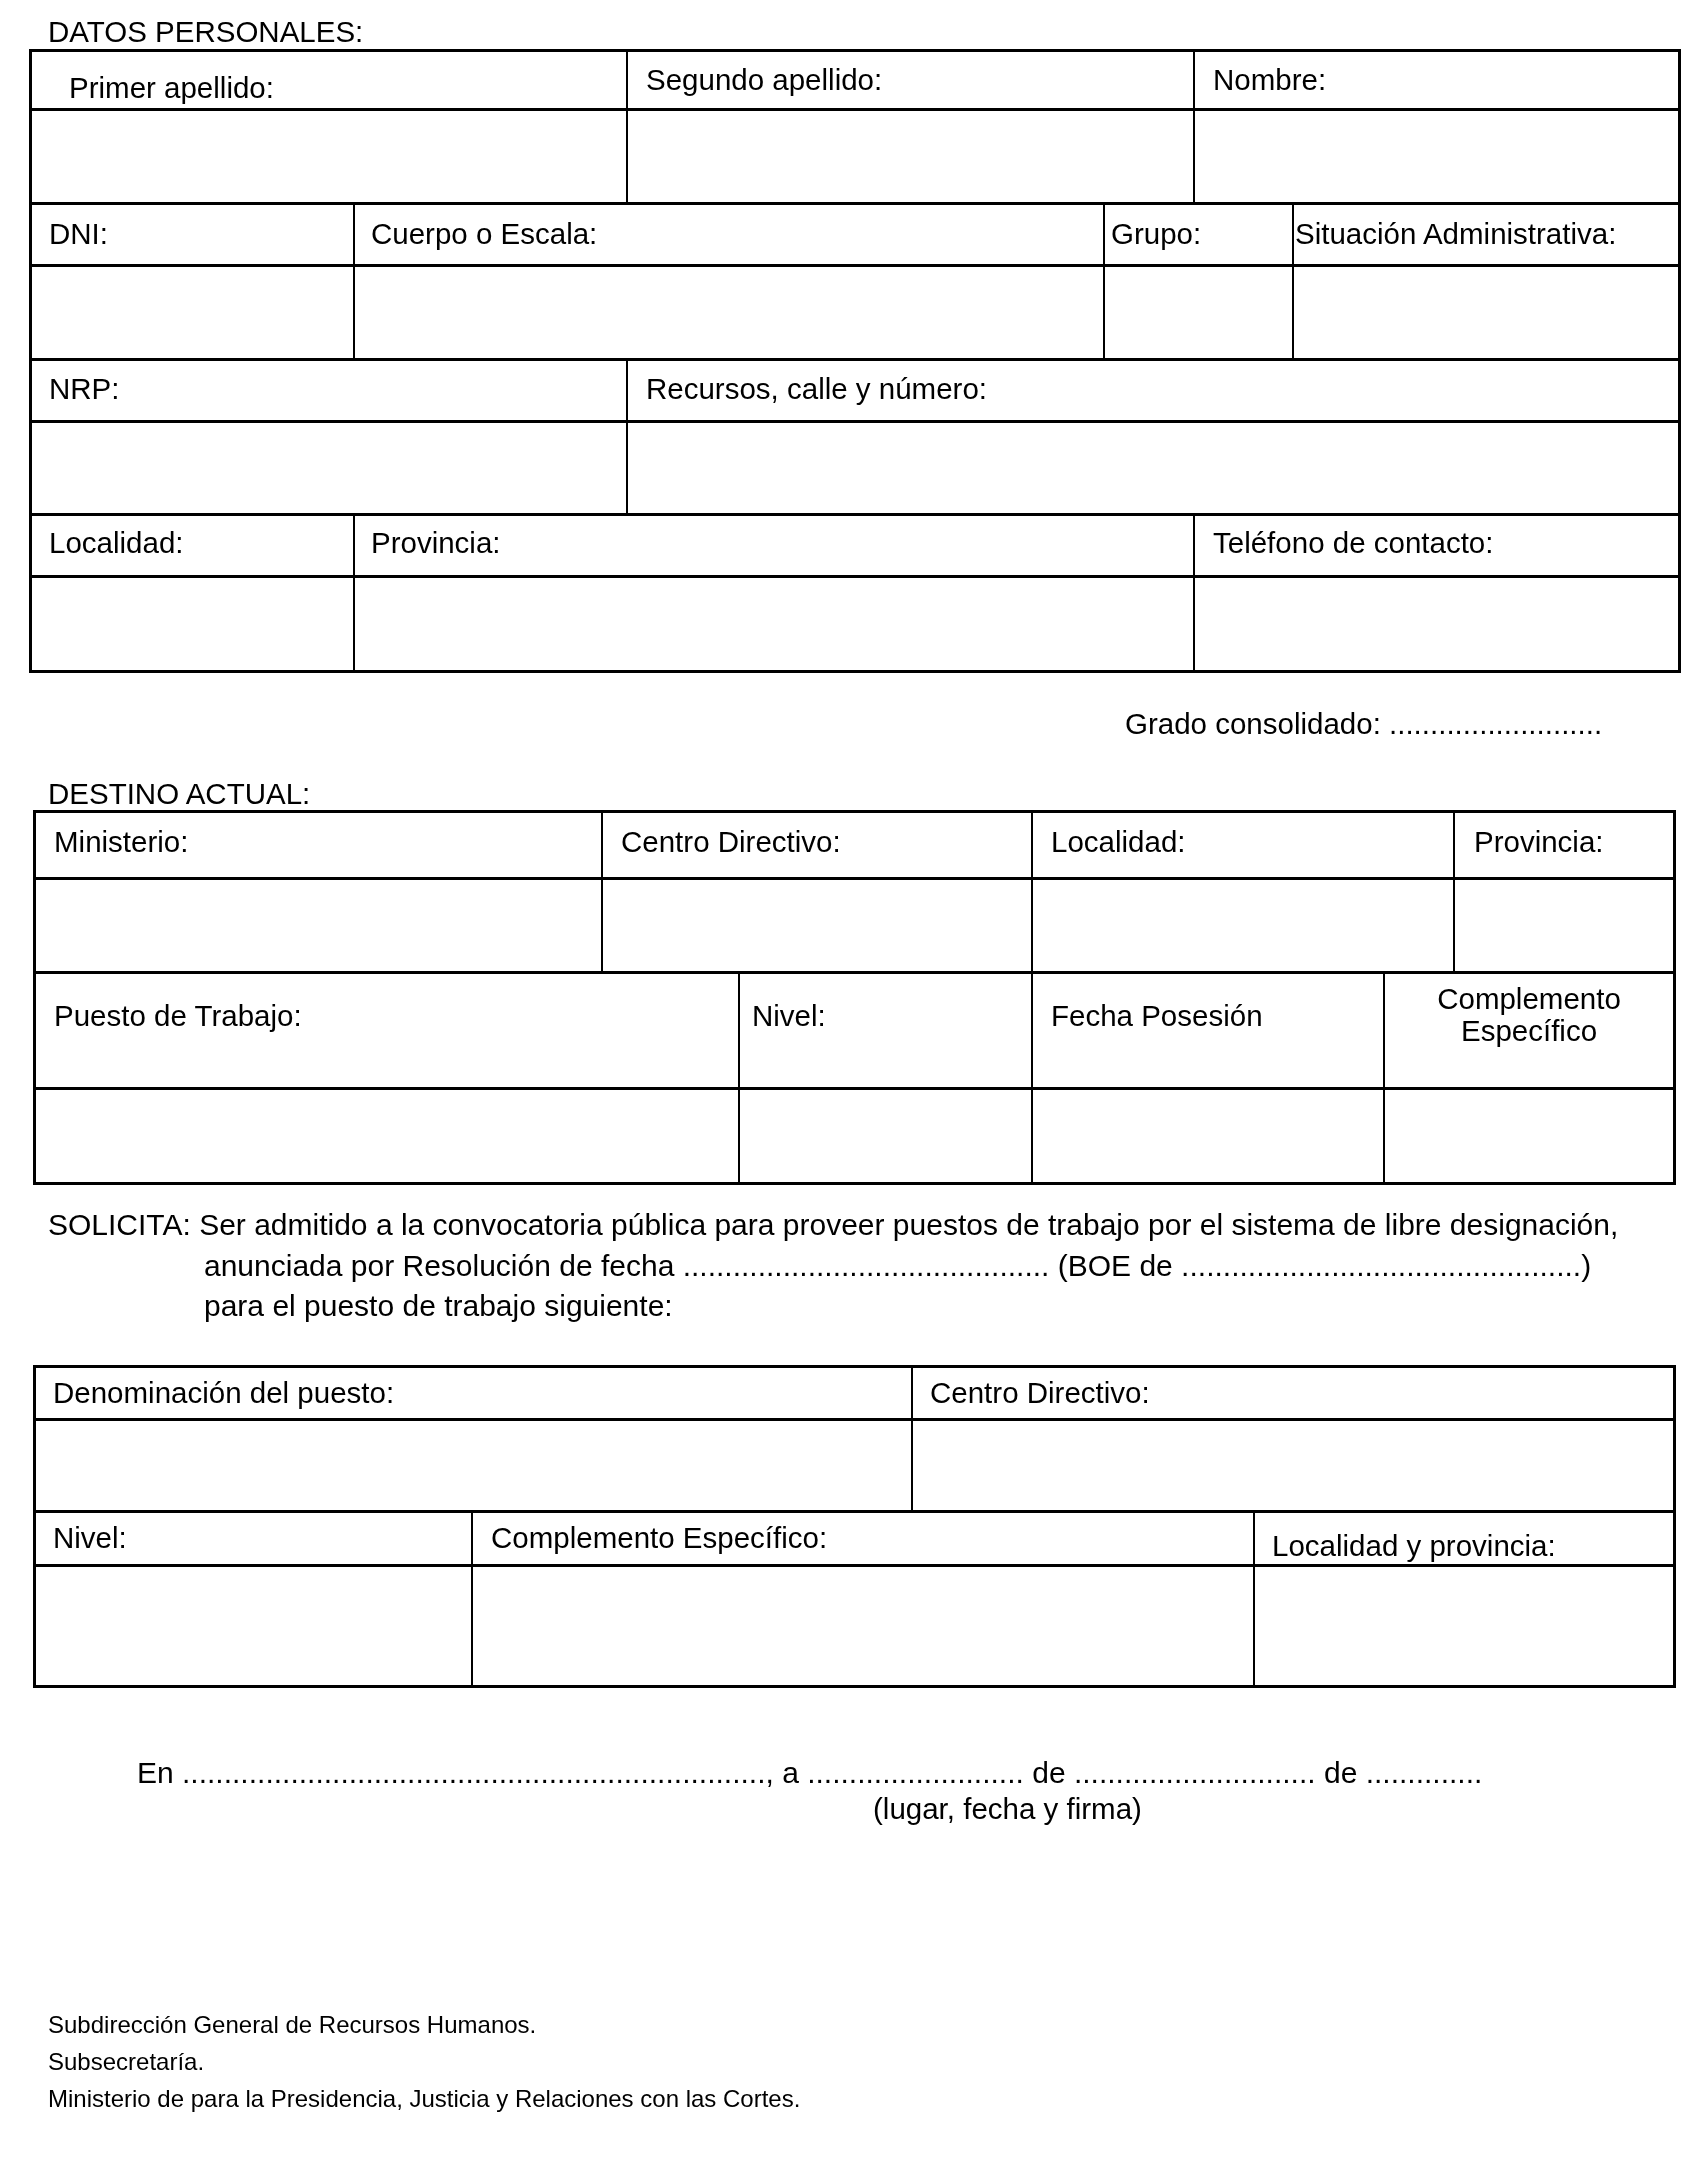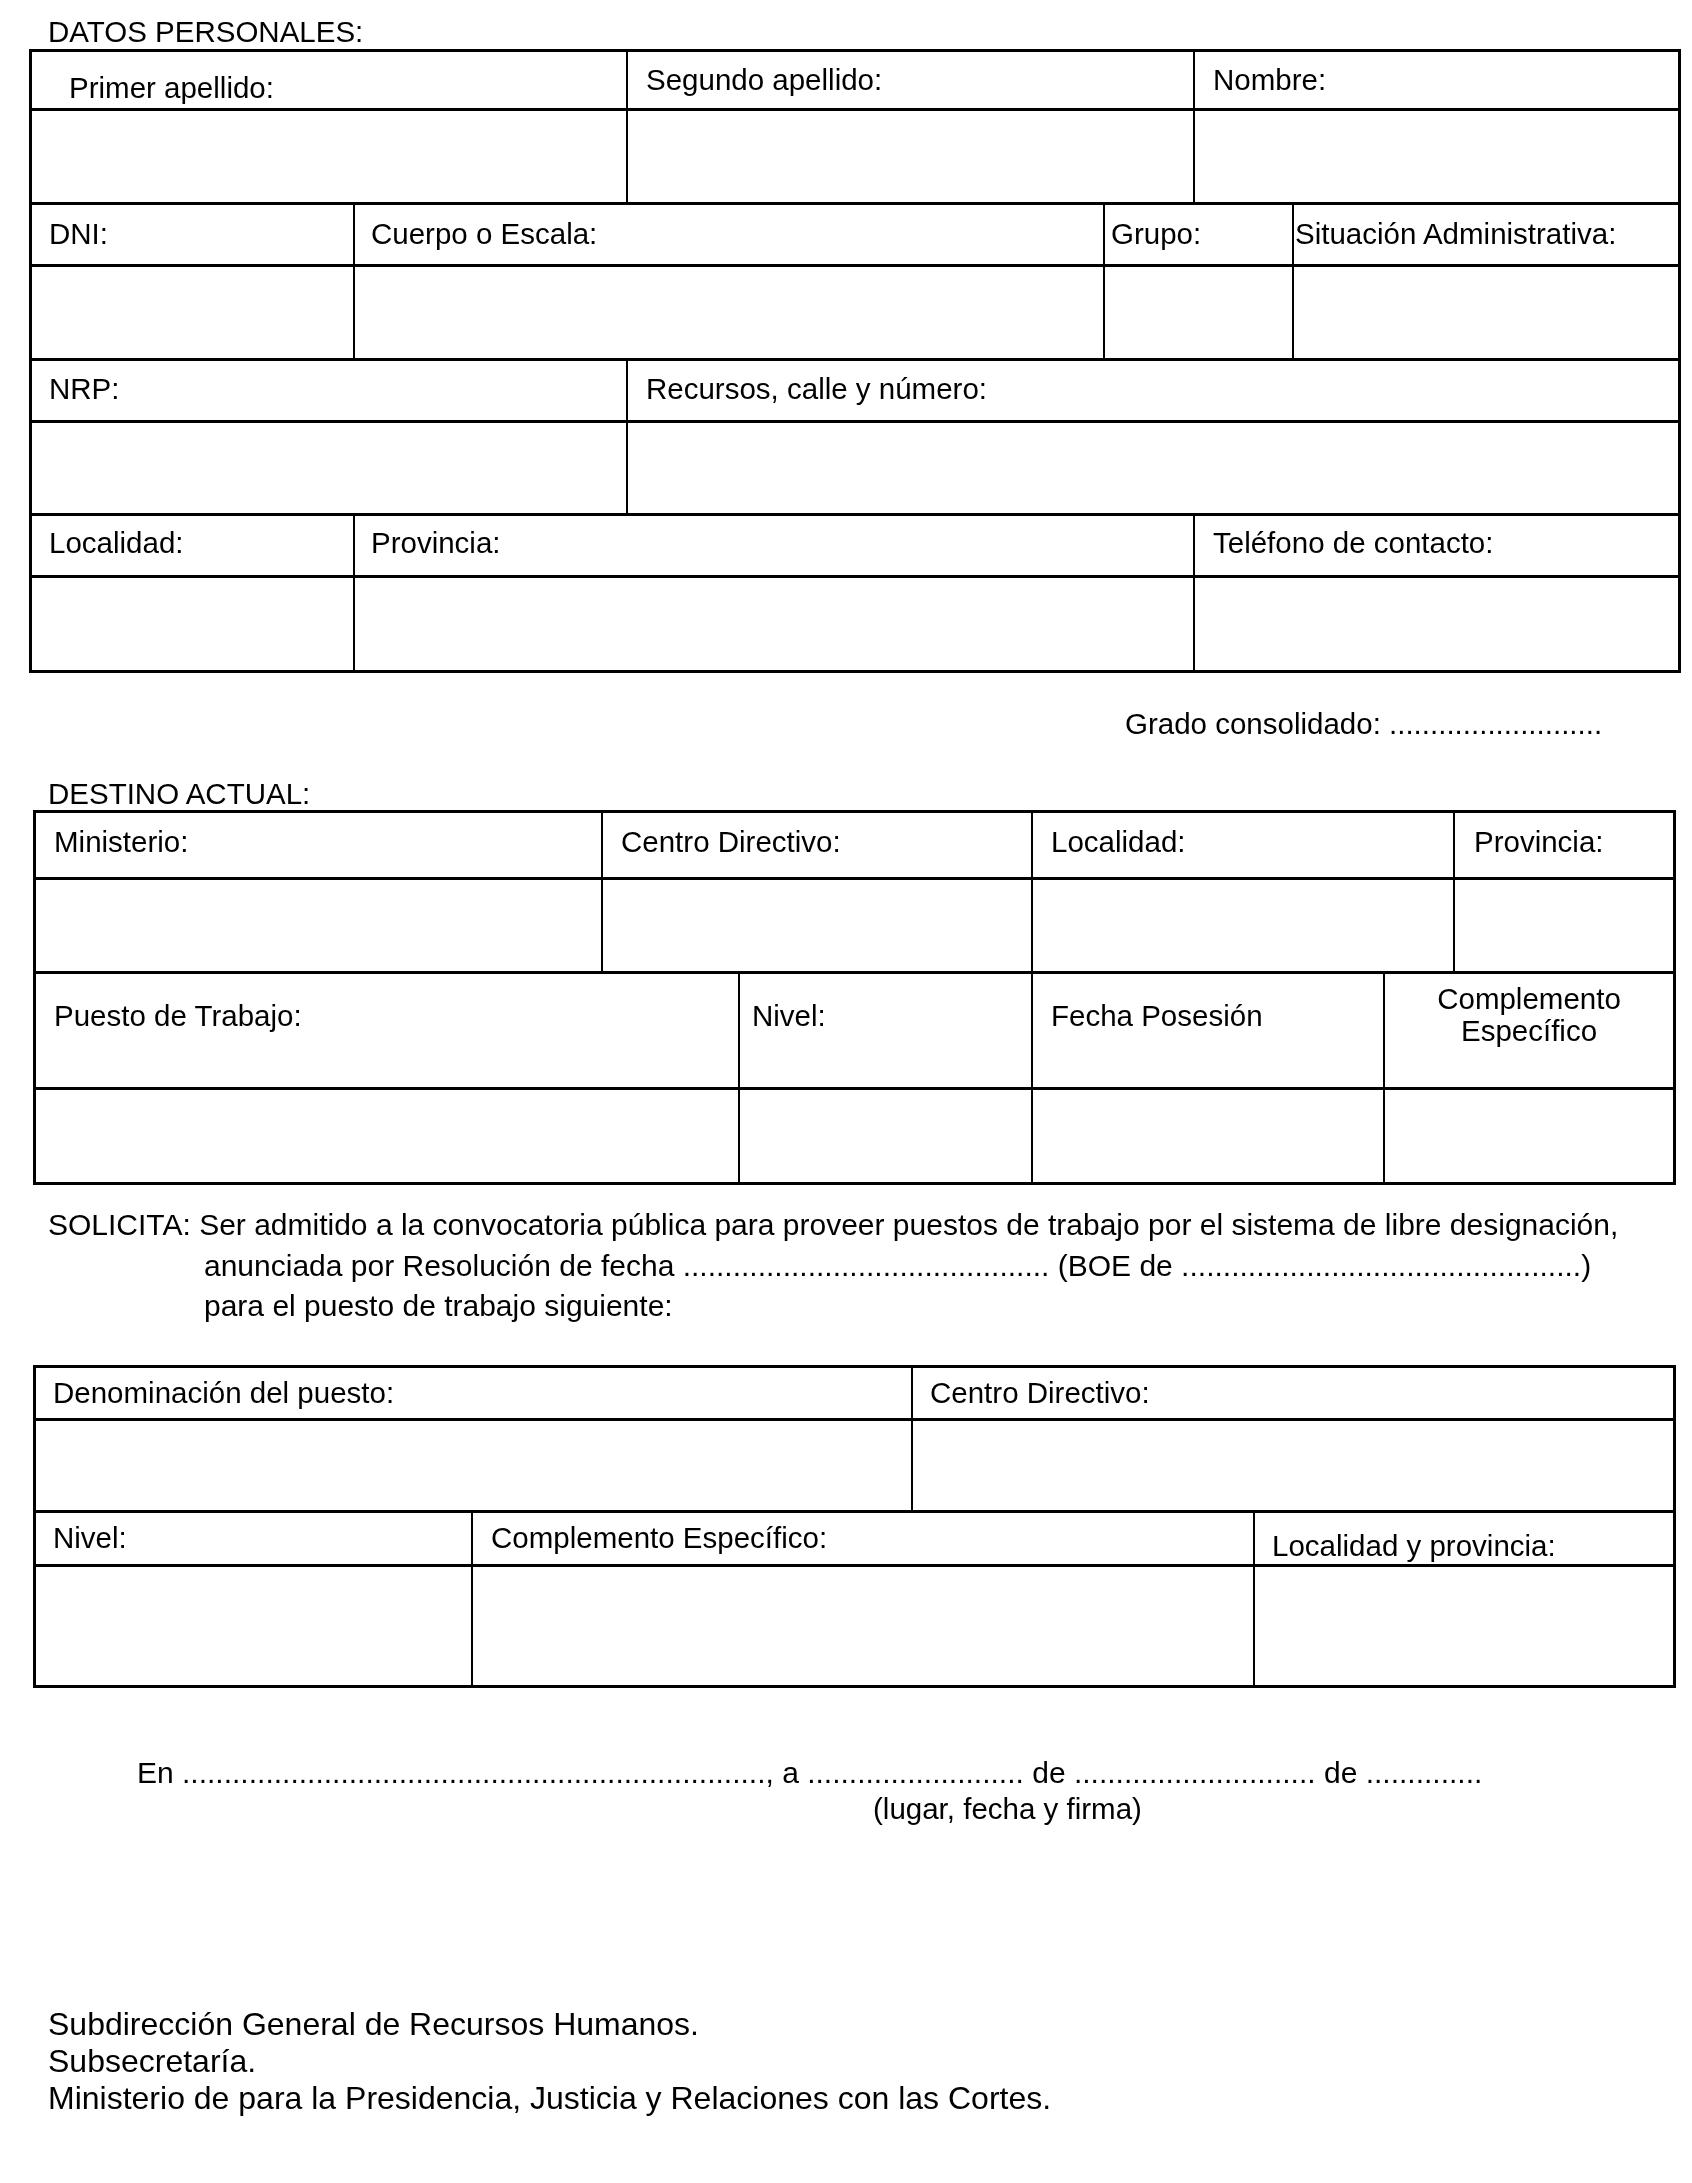--- a/index.html
+++ b/index.html
@@ -7,21 +7,21 @@
          font-family: "Liberation Sans", sans-serif; color: #000; }
   .abs { position: absolute; }
   .section-label { font-size: 29.5px; line-height: 32px; white-space: nowrap; }
   .grid { position: absolute; border: 3.2px solid #000; box-sizing: border-box; }
   .hline { position: absolute; height: 3.2px; background: #000; }
   .vline { position: absolute; width: 2.4px; background: #000; }
   .lbl { position: absolute; font-size: 29.5px; line-height: 32px; white-space: nowrap; }
   .lbl.center { text-align: center; }
   .field { position: absolute; background: transparent; border: none; outline: none; }
   .para { font-size: 30px; line-height: 41px; white-space: nowrap; }
-  .footer-line { font-size: 32px; line-height: 37px; white-space: nowrap; }
+  .footer-line { font-size: 24px; line-height: 37px; white-space: nowrap; }
 </style>
 </head>
 <body>
 
 <div class="abs section-label" style="left:48px; top:16px;">DATOS PERSONALES:</div>
 
 <div>
 
   <div class="grid" style="left:29px; top:49px; width:1652px; height:624px;"></div>
 

